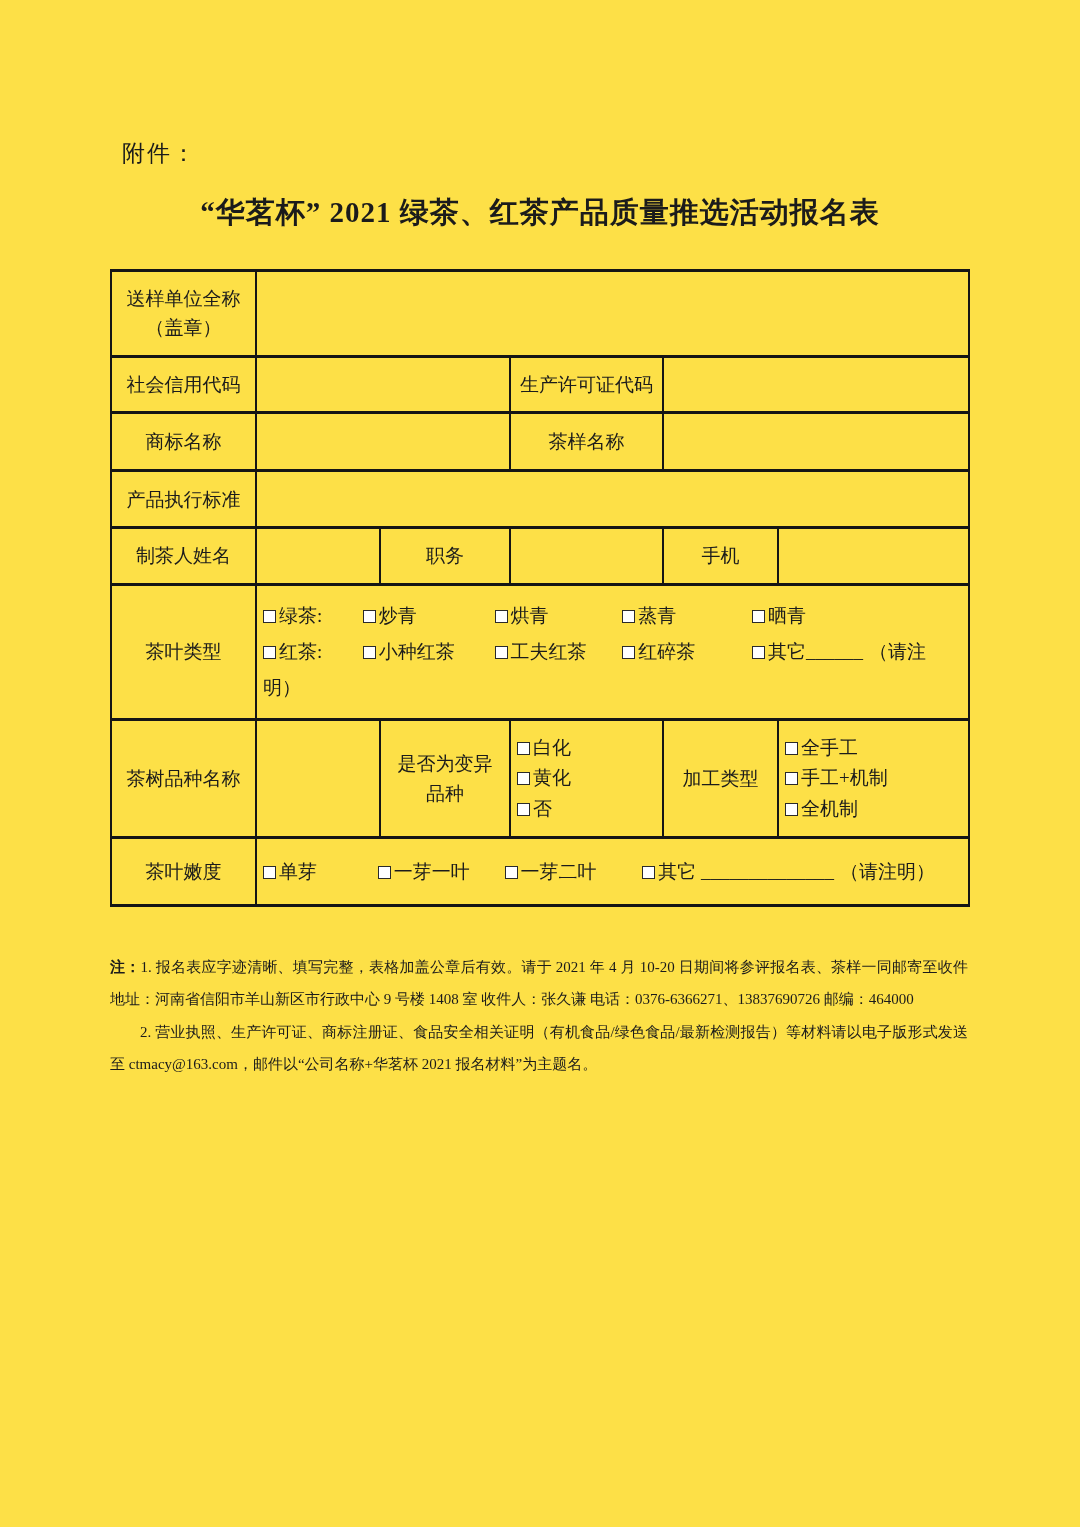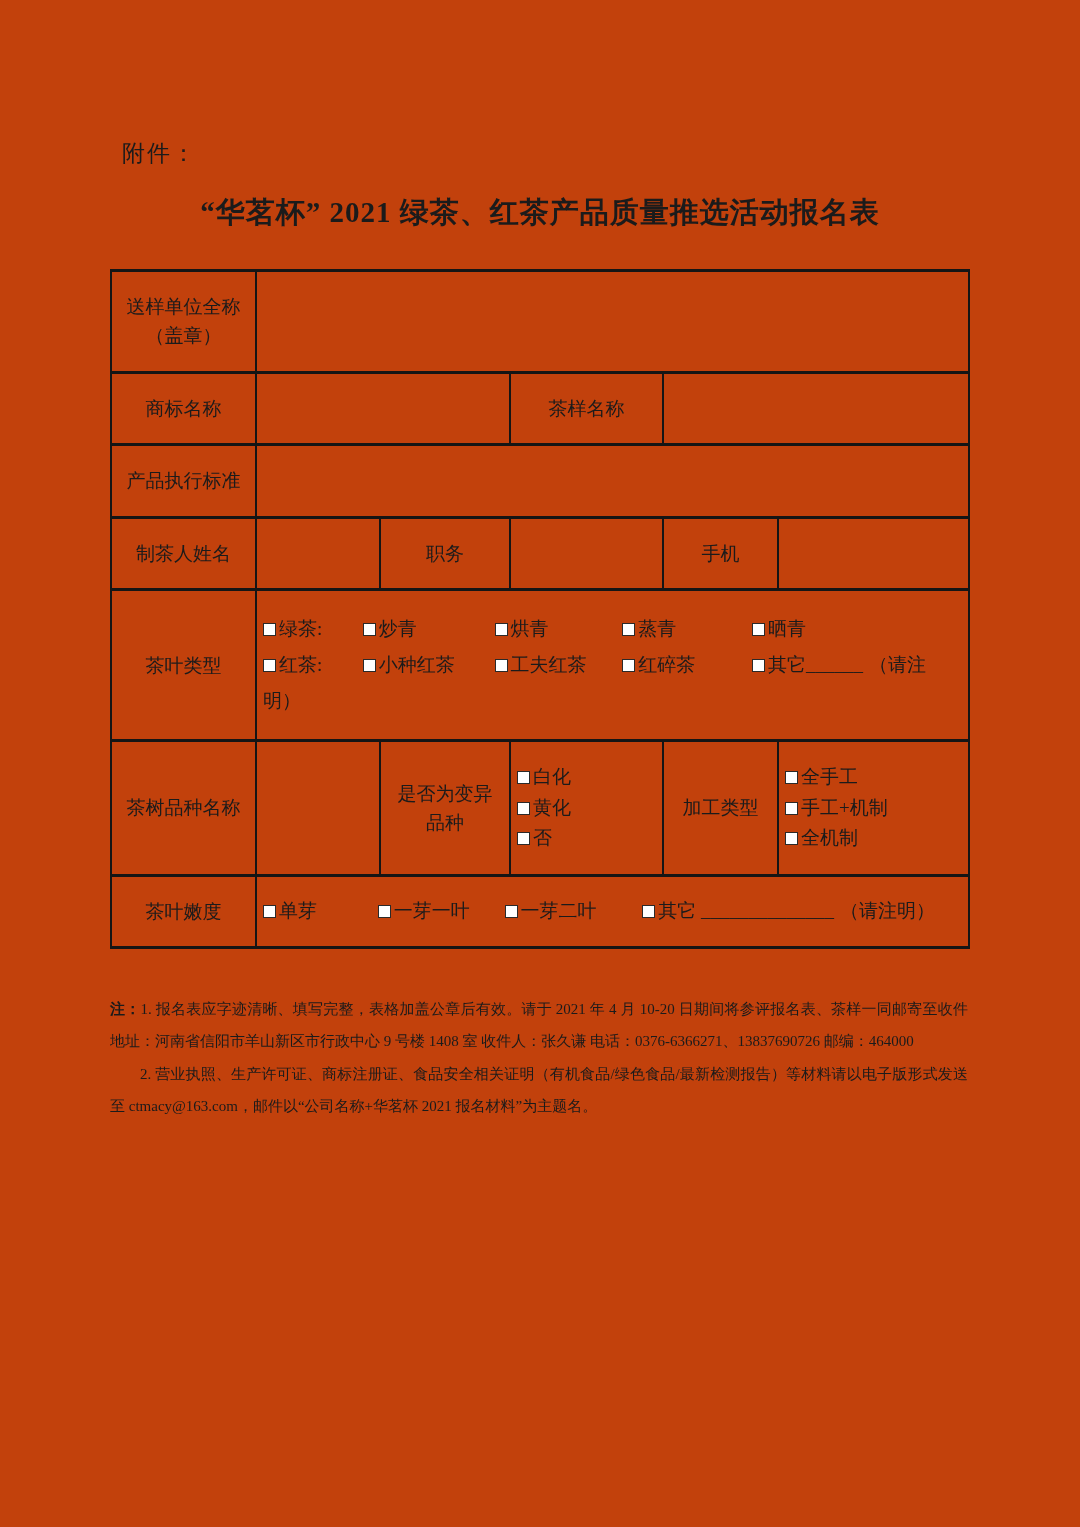--- a/index.html
+++ b/index.html
@@ -1,38 +1,38 @@
 <!DOCTYPE html>
 <html><head>
 <meta charset="utf-8">
 <style>
   * { margin:0; padding:0; box-sizing:border-box; }
   html,body { background:#ffffff; }
   .page {
-    width:1080px; height:1527px; background:#c2410c; position:relative;
+    width:1080px; height:1527px; background:#fde047; position:relative;
     font-family:"Liberation Serif","DejaVu Serif",serif;
     color:#1b1b1b; overflow:hidden;
   }
   .attachment {
     margin:138px 0 0 122px;
     font-size:23px; letter-spacing:2px;
   }
   .title {
     margin:24px 0 0 0; text-align:center;
     font-size:29px; font-weight:bold; letter-spacing:1px;
   }
   table.form {
     margin:36px auto 0 110px;
     border-collapse:collapse; table-layout:fixed;
     width:858px; font-size:19px;
   }
   table.form td {
     border-left:2px solid #151515; border-right:2px solid #151515;
     border-top:3px solid #151515; border-bottom:3px solid #151515;
-    padding:20px 6px; vertical-align:middle;margin-top:10px;
+    padding:12px 6px; vertical-align:middle;margin-top:10px;
   }
   td.lbl { text-align:center; white-space:pre-line; line-height:1.55; }
   td.opts { padding-left:10px; }
   .r1{height:64px}.r2{height:62px}.r3{height:54px}.r4{height:58px}
   .r5{height:57px}.r6{height:52px}.r7{height:53px}.r8{height:77px}
   .r9{height:92px}.r10{height:88px}.r11{height:68px}.r12{height:67px}.r13{height:80px}
   .box {
     display:inline-block; width:13px; height:13px;
     border:1.5px solid #2a2a2a; margin-right:3px; vertical-align:-1px;
     background:#fff;
@@ -71,20 +71,26 @@
     </colgroup>
 
     <tbody>
         <tr class="r1">
       <td class="lbl">送样单位全称
 （盖章）</td>
       <td class="val" colspan="5"></td>
     </tr>
 
 
+    <tr class="r3">
+      <td class="lbl">社会信用代码</td>
+      <td class="val" colspan="2"></td>
+      <td class="lbl">生产许可证代码</td>
+      <td class="val" colspan="2"></td>
+    </tr>
 
     <tr class="r4">
       <td class="lbl">商标名称</td>
       <td class="val" colspan="2"></td>
       <td class="lbl">茶样名称</td>
       <td class="val" colspan="2"></td>
     </tr>
 
     <tr class="r5">
       <td class="lbl">产品执行标准</td>

